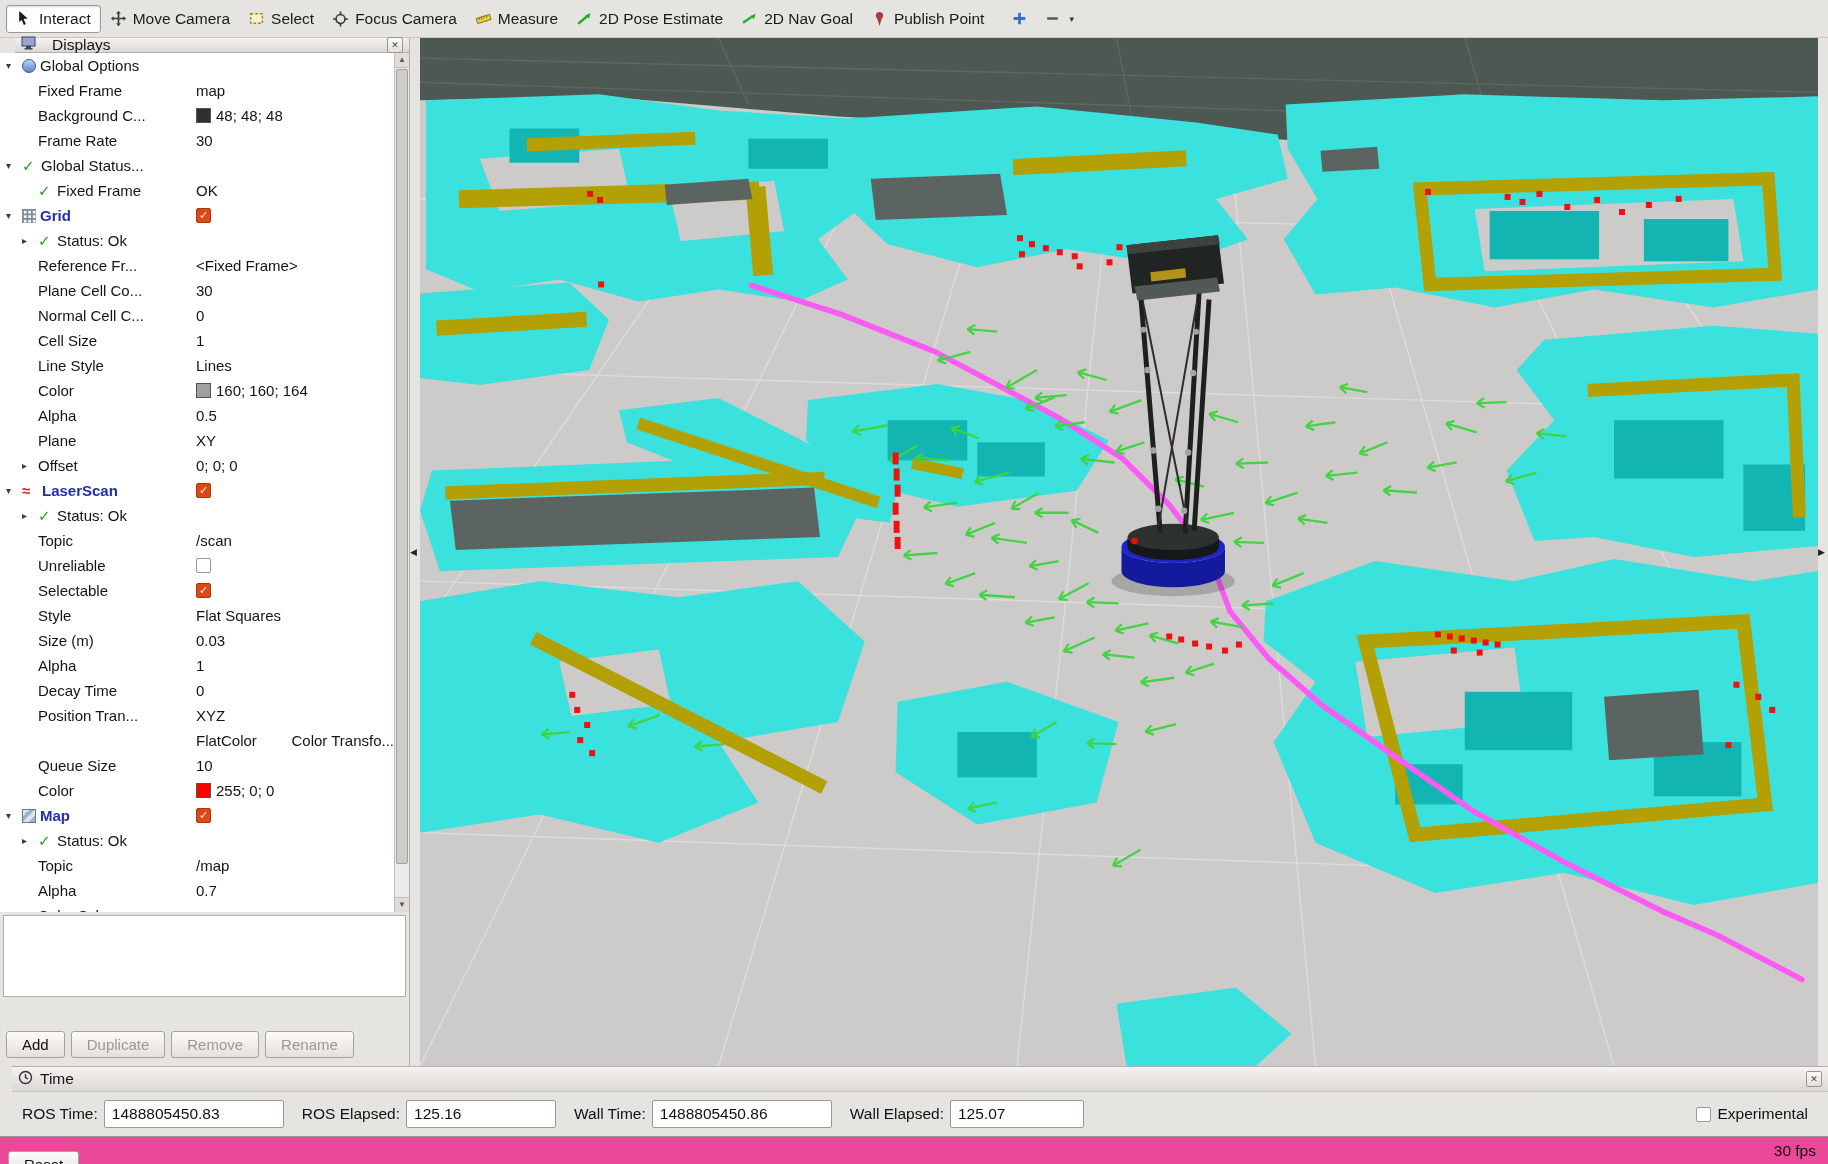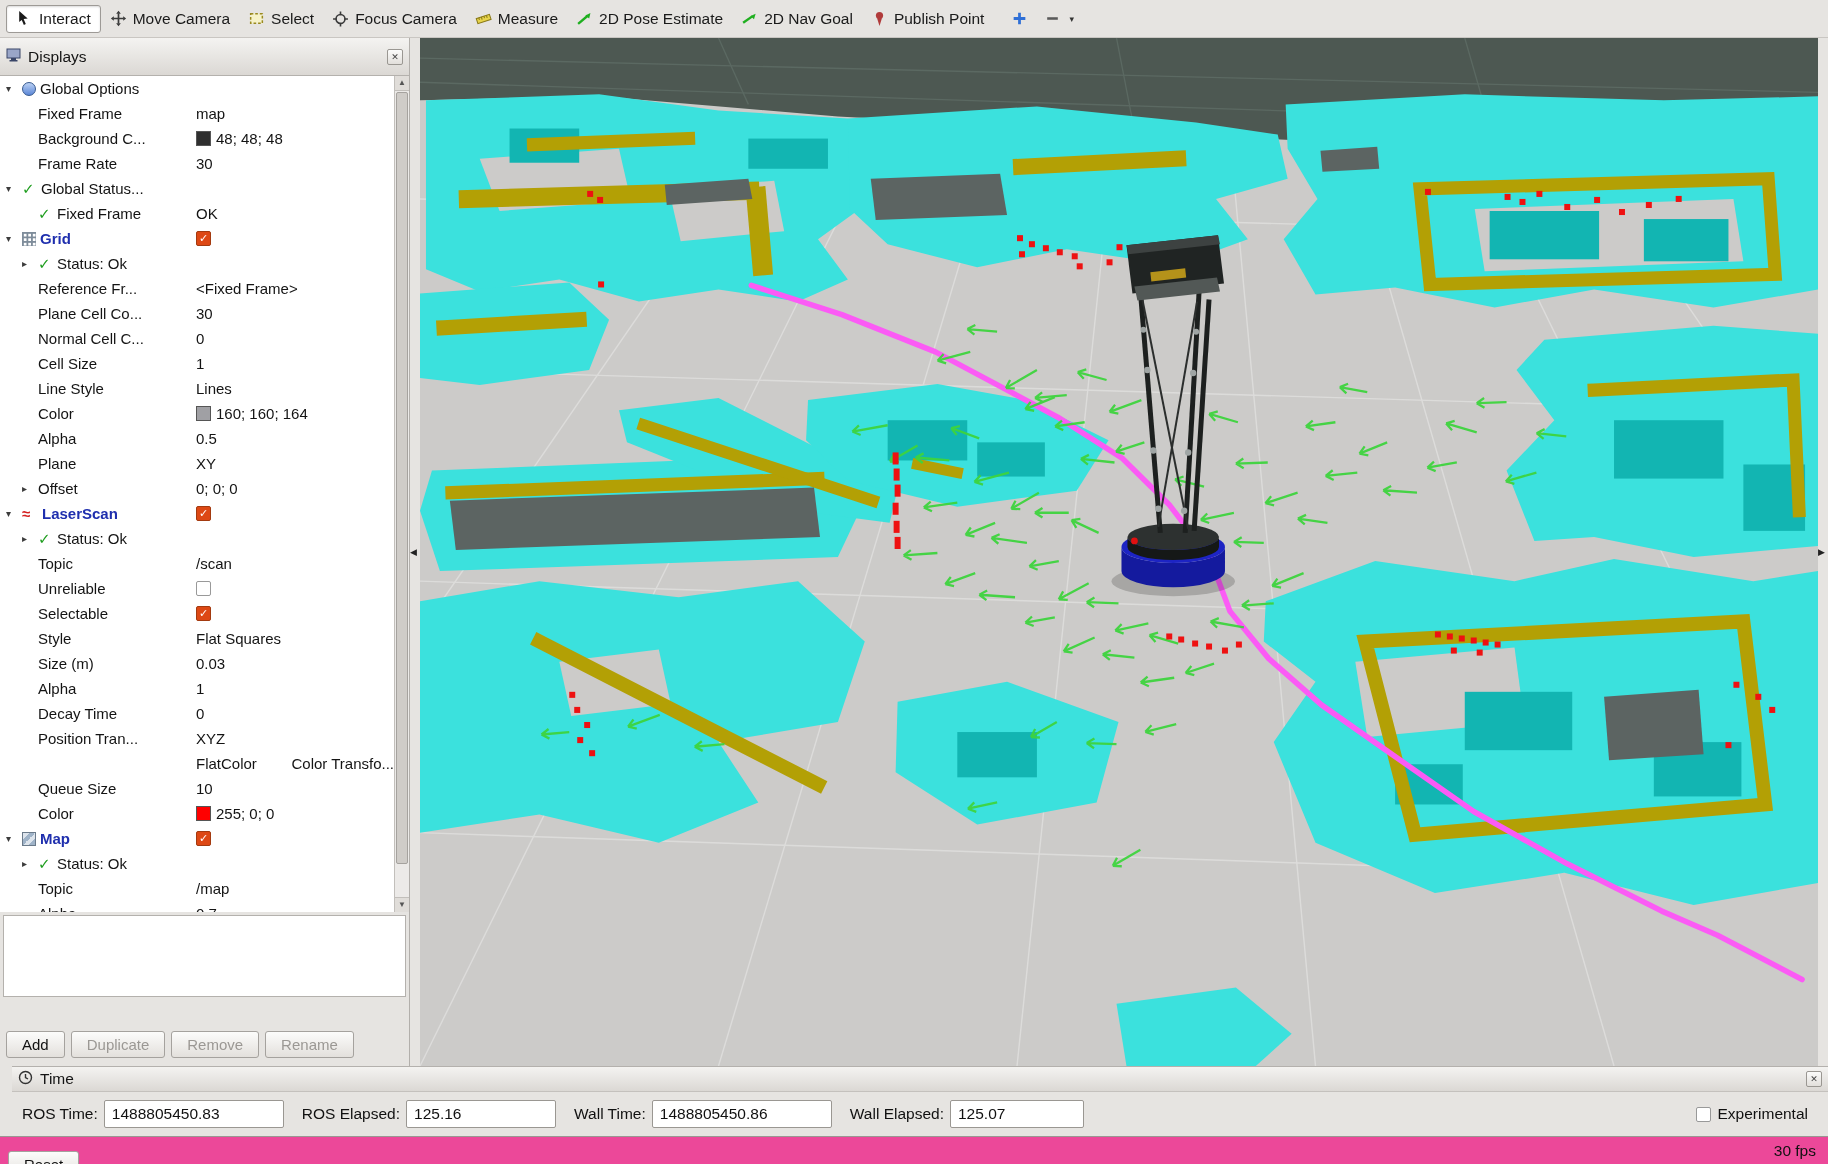--- a/index.html
+++ b/index.html
@@ -13,21 +13,21 @@
   .tool.active { background:#ffffff; border:1px solid #9d9a96; box-shadow:inset 0 1px 2px rgba(0,0,0,.15); }
   .tool .ticon svg { display:block; }
   .tool-small { padding:4px 6px; margin-left:10px; }
   .tool-small .caret { font-size:9px; color:#333; margin-left:2px; }
 
   
   .main-row { flex:1 1 auto; display:flex; min-height:0; }
 
   
   .displays-panel { width:410px; flex:0 0 auto; display:flex; flex-direction:column; background:#e6e4e1; border-right:1px solid #b2afab; min-height:0; }
-  .panel-header { height:38px; flex:0 0 auto; display:flex; align-items:center; gap:7px; padding:0 6px; background:linear-gradient(#f4f3f1,#dbd8d4); border-bottom:1px solid #b4b1ad; font-size:15.5px; }
+  .panel-header { height:15px; flex:0 0 auto; display:flex; align-items:center; gap:16px; padding:0 6px; background:linear-gradient(#f4f3f1,#dbd8d4); border-bottom:1px solid #b4b1ad; font-size:15.5px;margin-left:15px; }
   .panel-header .title { flex:1; }
   .closebox { width:16px; height:16px; border:1px solid #9a9792; border-radius:2px; background:linear-gradient(#fbfbfa,#e2dfdb); font-size:9px; line-height:14px; text-align:center; color:#444; }
   .tree-wrap { flex:1 1 auto; position:relative; background:#ffffff; overflow:hidden; min-height:0; }
   .tree { position:absolute; inset:0 15px 0 0; overflow:hidden; }
   .trow { height:25px; display:flex; align-items:center; white-space:nowrap; position:relative; }
   .texp { width:16px; flex:0 0 auto; font-size:10px; color:#3c3c3c; text-align:left; }
   .ricon { flex:0 0 auto; margin-right:4px; }
   .ricon-check-icon { color:#1f9e1f; font-weight:bold; font-size:15px; width:15px; }
   .ricon-laserscan-icon { color:#d42020; font-weight:bold; font-size:15px; width:16px; }
   .ricon-globe-icon { width:14px; height:14px; border-radius:50%; background:linear-gradient(#bcd2f4,#5b86d6); border:1px solid #36598f; }

